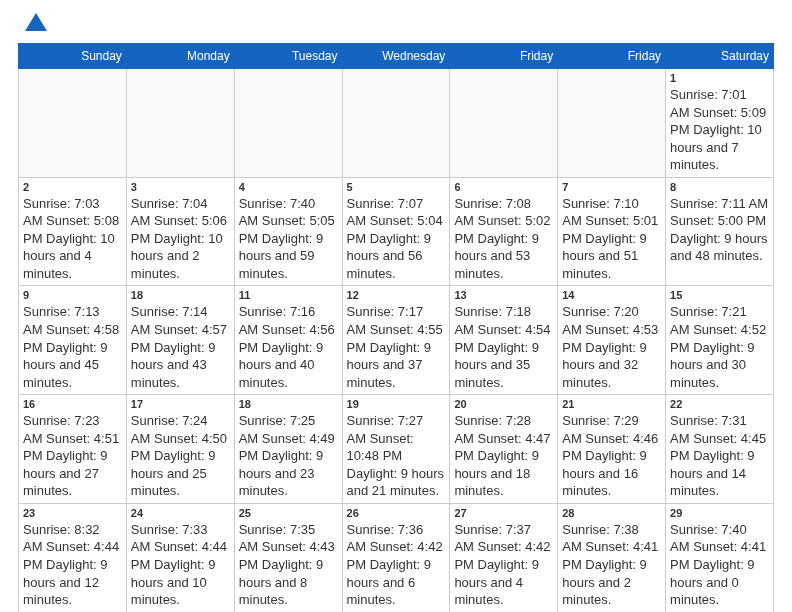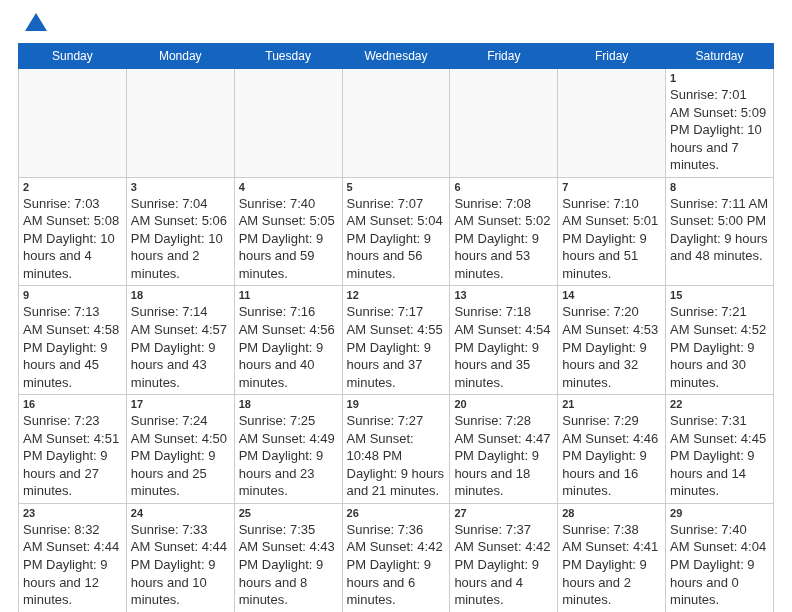--- a/index.html
+++ b/index.html
@@ -60,21 +60,21 @@
       border: 1px solid #ccc;
       border-collapse: collapse;
       width: 100%;
       table-layout: fixed;
     }
     .calendar th {
       background-color: #1565c0;
       color: #fff;
       font-size: 12px;
       padding: 5px 4px;
-      text-align: center;
+      text-align: right;
       border: 1px solid #1565c0;
       font-weight: normal;
     }
     .calendar td {
       border: 1px solid #ccc;
       vertical-align: top;
       padding: 3px 4px;
       font-size: 9.5px;
       color: #333;
       height: 78px;
@@ -312,21 +312,21 @@
           </td>
           <td>
             <span class="day-num">28</span>
             <div class="day-info">Sunrise: 7:38 AM
 Sunset: 4:41 PM
 Daylight: 9 hours and 2 minutes.</div>
           </td>
           <td>
             <span class="day-num">29</span>
             <div class="day-info">Sunrise: 7:40 AM
-Sunset: 4:04 PM
+Sunset: 4:41 PM
 Daylight: 9 hours and 0 minutes.</div>
           </td>
         </tr>
         <tr class="last-row">
           <td>
             <span class="day-num">30</span>
             <div class="day-info">Sunrise: 7:41 AM
 Sunset: 4:40 PM
 Daylight: 8 hours and 59 minutes.</div>
           </td>

